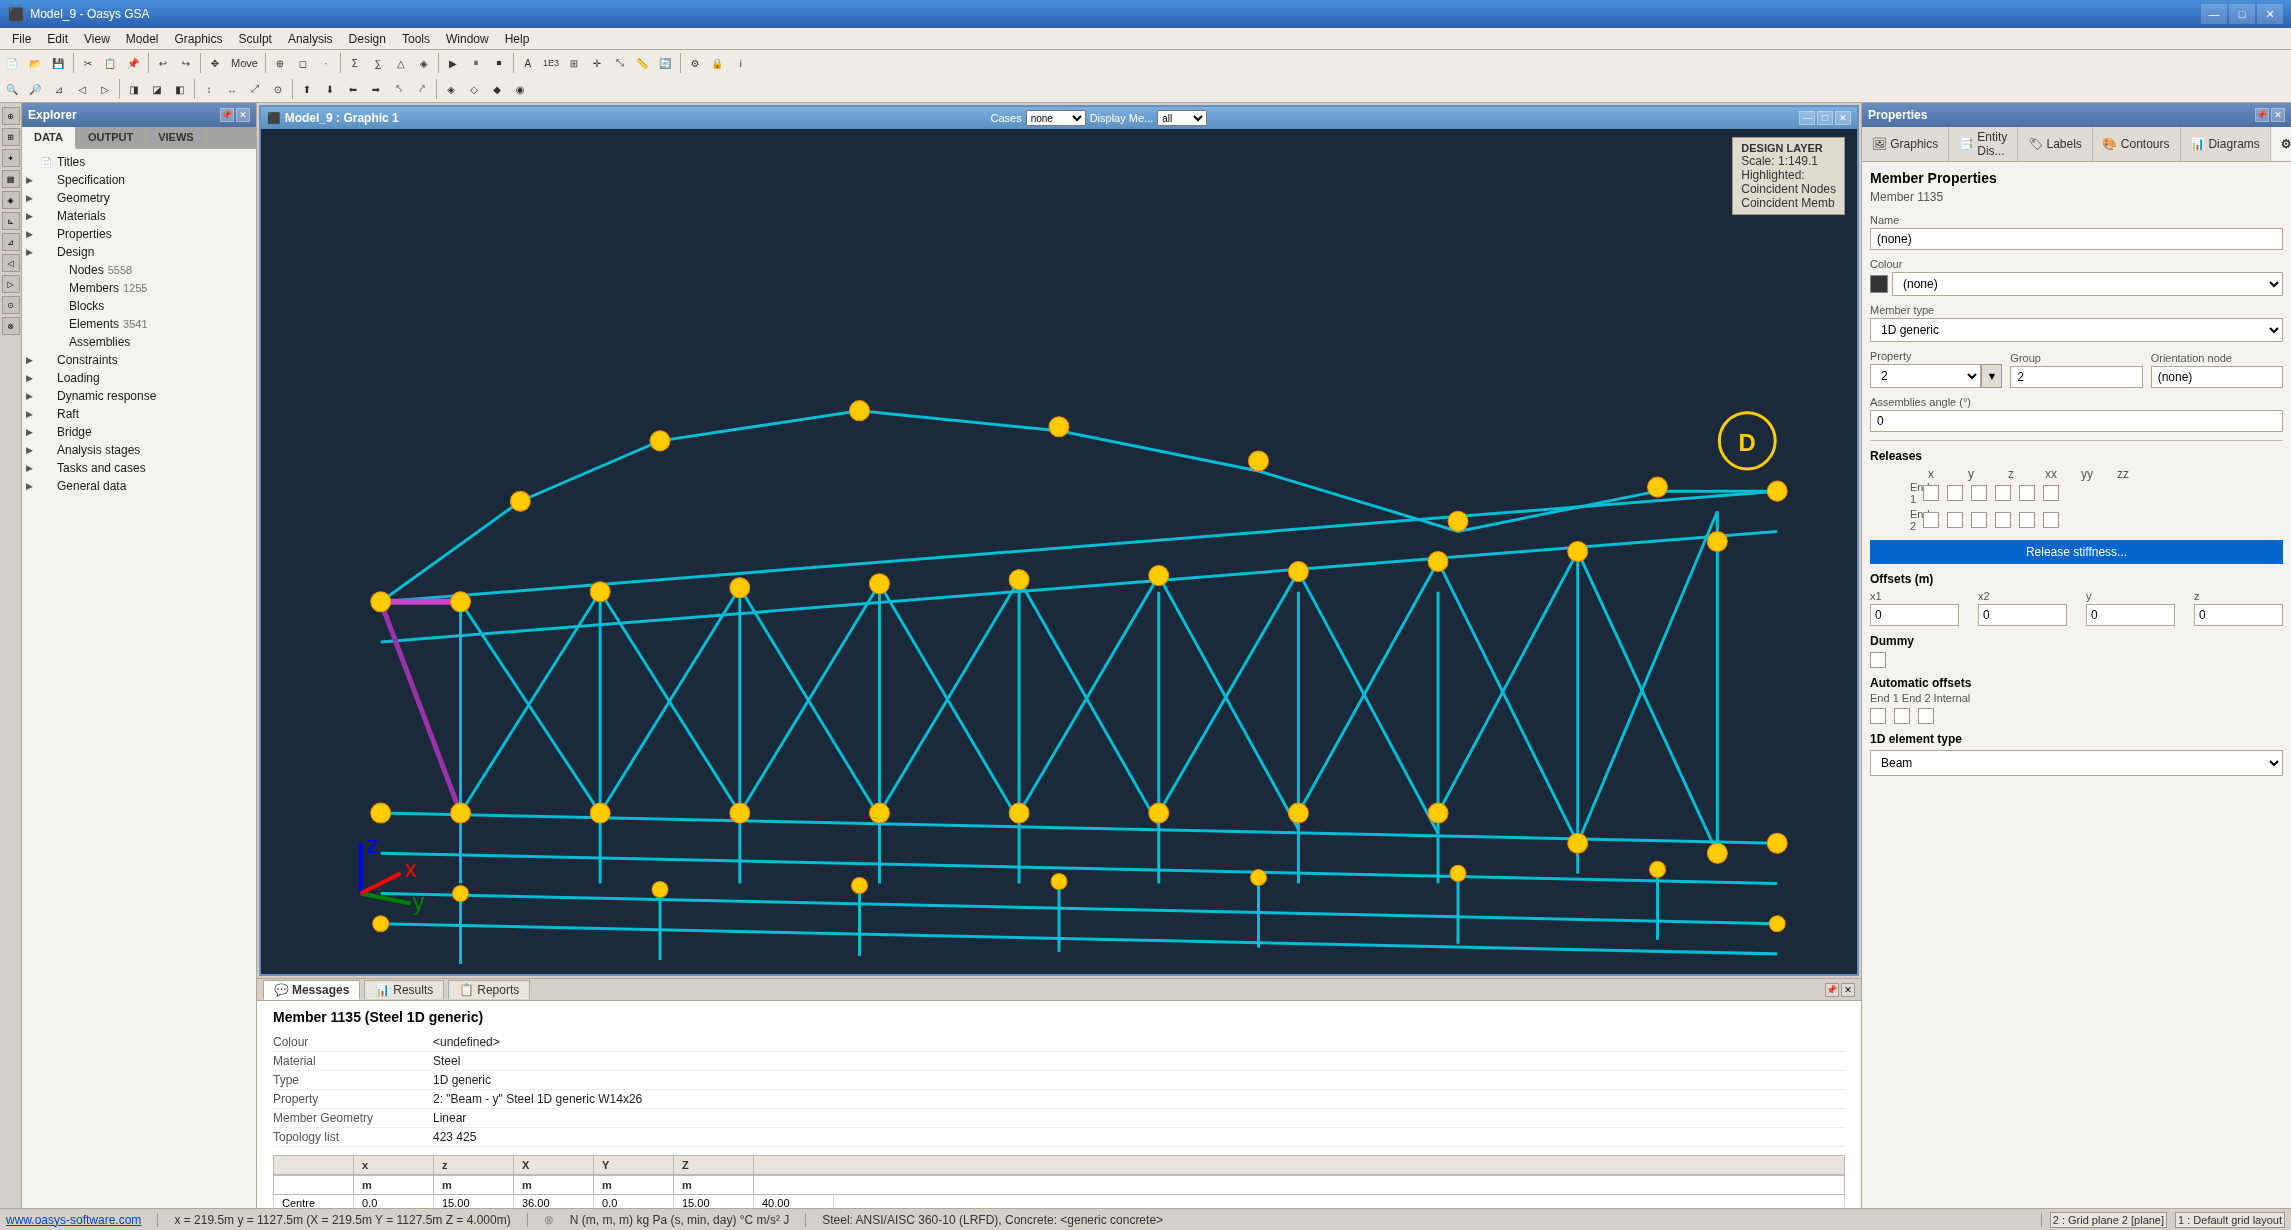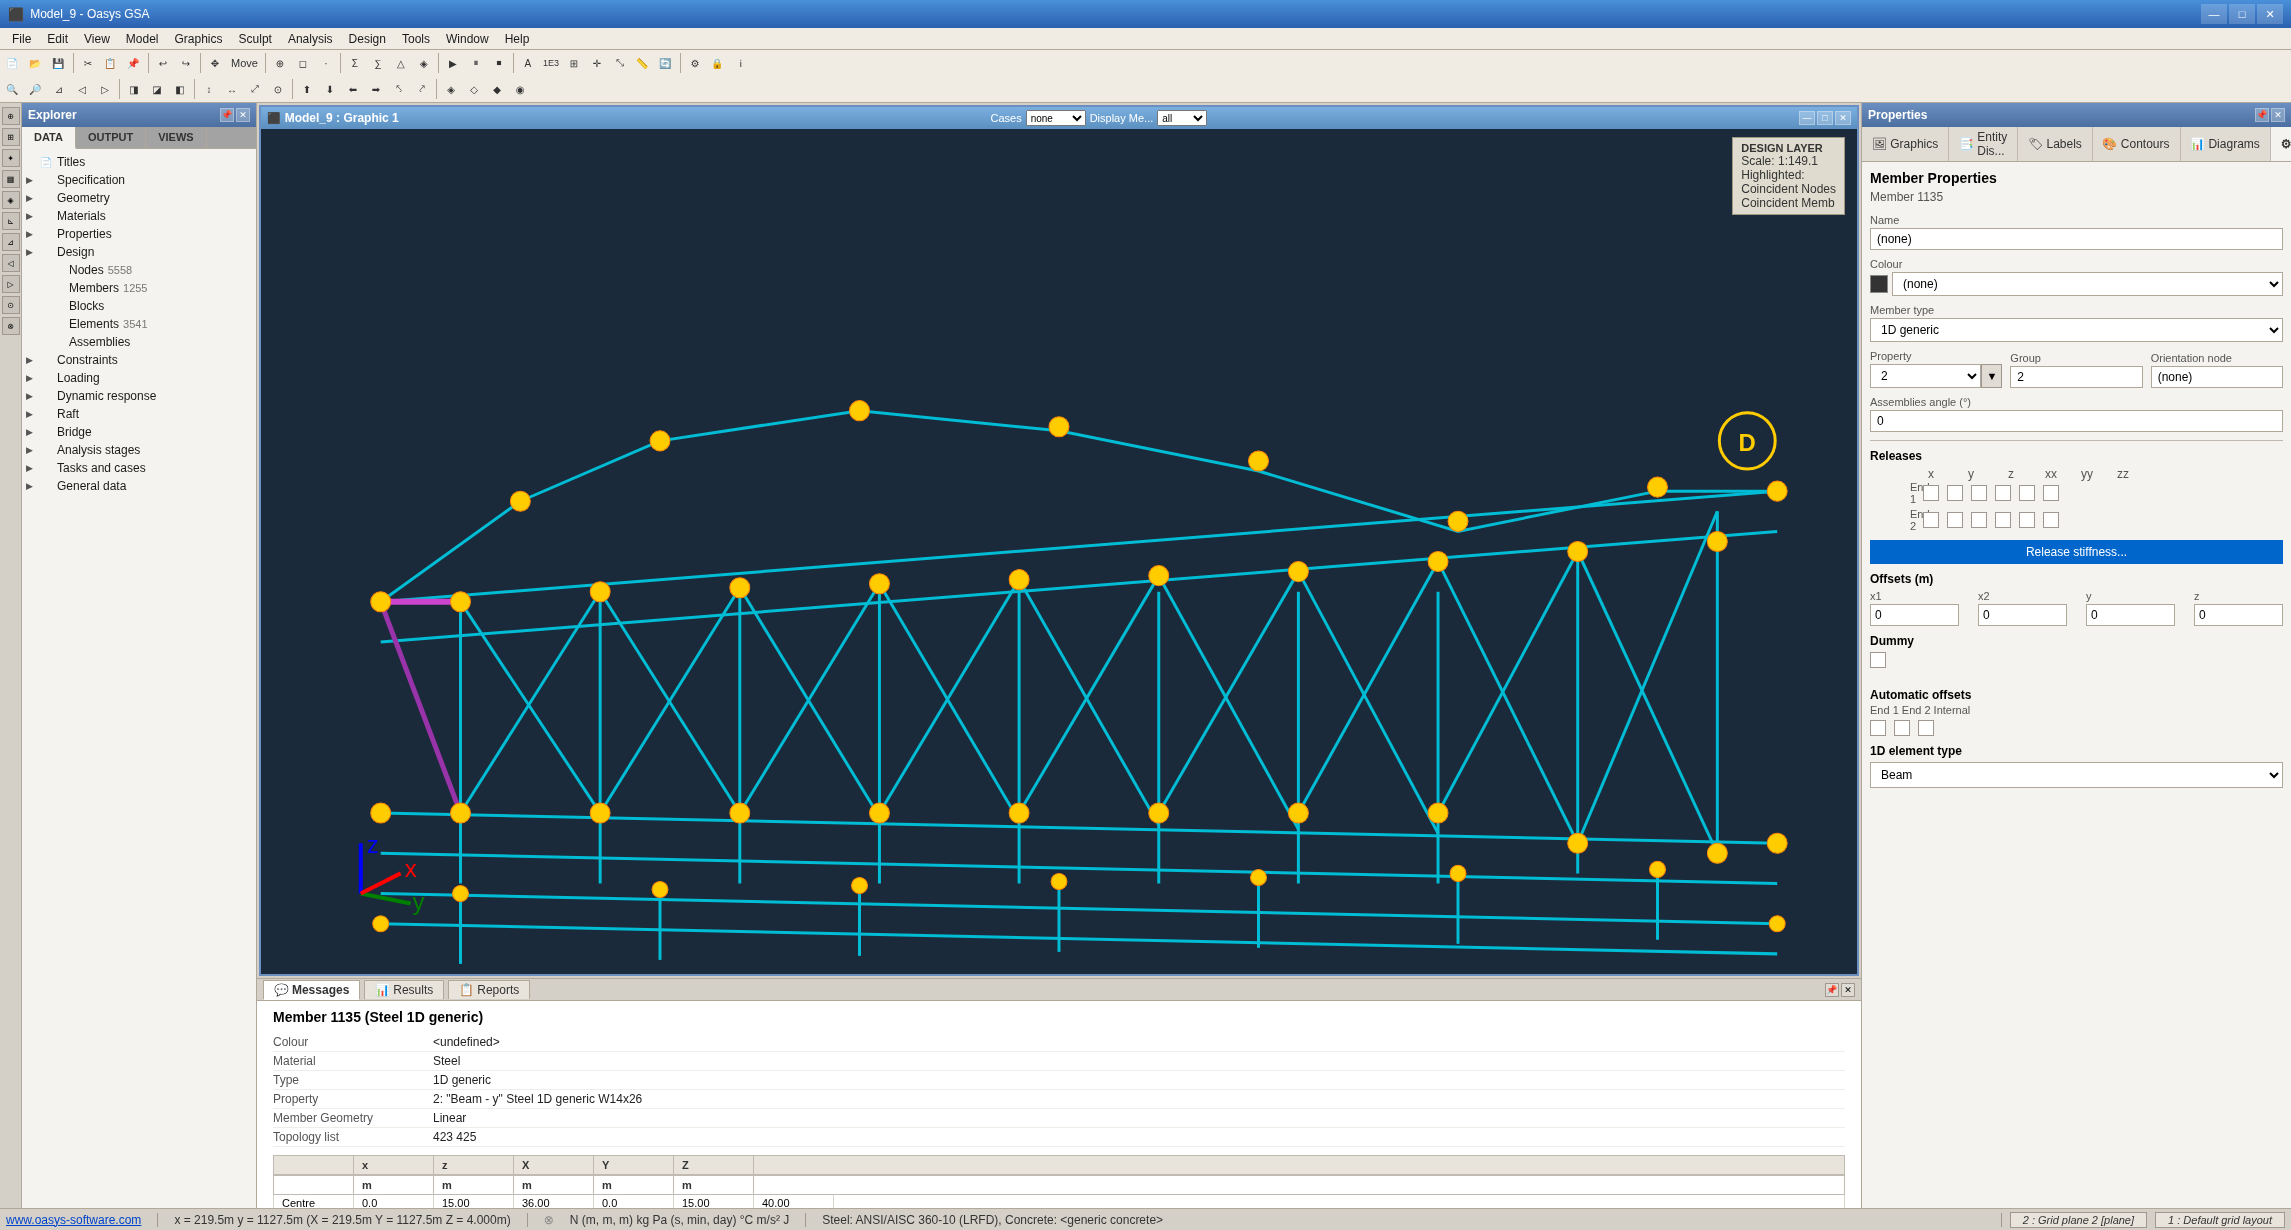--- a/index.html
+++ b/index.html
@@ -417,27 +417,26 @@
       color: #333;
       flex-shrink: 0;
     }
     .status-link { color: #0044cc; text-decoration: underline; cursor: pointer; }
     .status-sep { width: 1px; height: 14px; background: #a09890; }
     .status-item { white-space: nowrap; }
     .status-right { margin-left: auto; display: flex; gap: 8px; align-items: center; }
     .status-badge {
       background: #e8e4dc;
       border: 1px solid #a09890;
-      padding: 1px 12px;
+      padding: 1px 2px;
       font-size: 11px;
-      font-style: italic;
-    }
-
-    
-    .auto-offsets-section { margin-top: 20px; }
+    }
+
+    
+    .auto-offsets-section { margin-top: 8px; }
     .auto-offsets-label { font-size: 12px; font-weight: bold; margin-bottom: 2px; }
     .auto-offsets-sub { font-size: 11px; color: #555; margin-bottom: 4px; }
     .auto-offsets-checks { display: flex; gap: 8px; }
     .auto-check-col { display: flex; flex-direction: column; gap: 2px; align-items: center; }
     .auto-check { width: 16px; height: 16px; border: 1px solid #a09890; background: white; cursor: pointer; }
 
     
     .elem-type-section { margin-top: 8px; }
     .elem-type-label { font-size: 12px; font-weight: bold; margin-bottom: 4px; }
     .elem-type-select { width: 100%; background: white; border: 1px solid #b0a898; padding: 4px 6px; font-size: 12px; cursor: pointer; }

